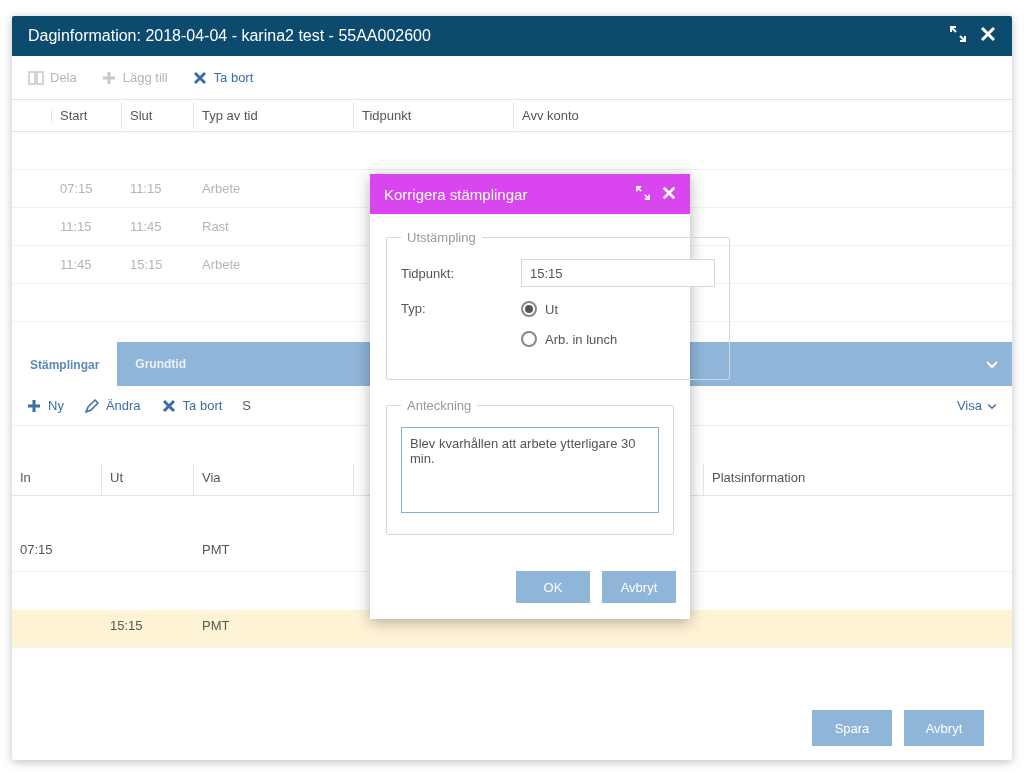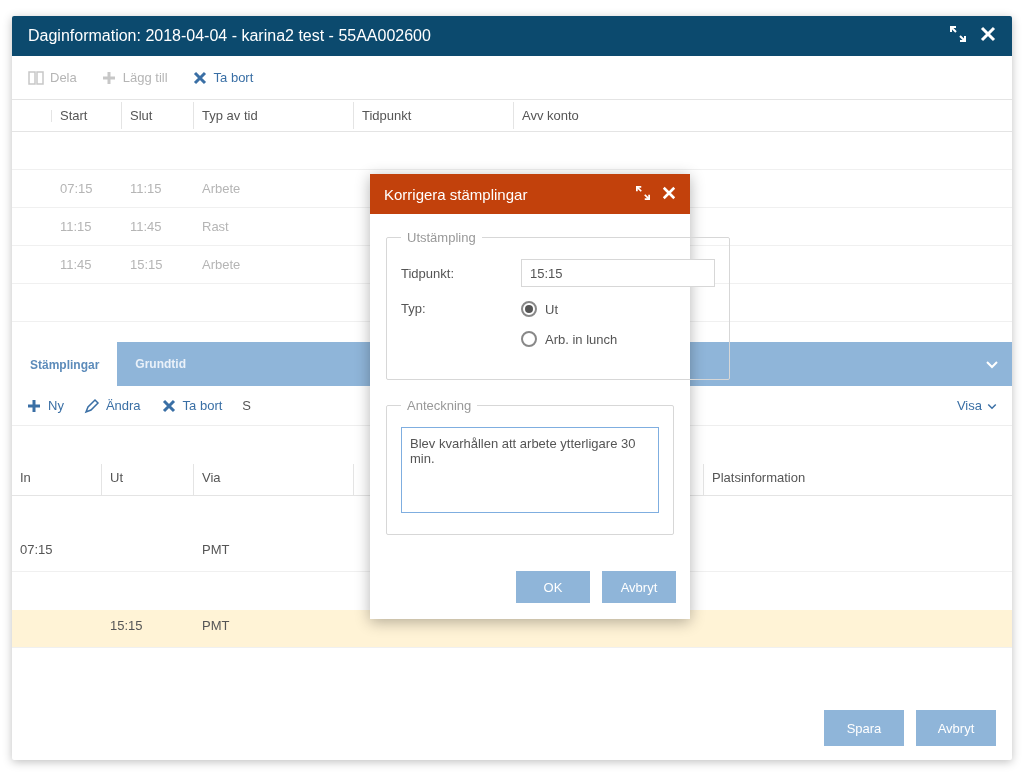--- a/index.html
+++ b/index.html
@@ -104,40 +104,40 @@
   }
   .grid2-head { height: 32px; border-bottom: 1px solid #e4e4e4; }
   .grid2-head > div { padding: 6px 8px; border-right: 1px solid #e4e4e4; font-size:13px; }
   .grid2-head > div:last-child { border-right:none; }
   .grid2-row { height: 38px; border-bottom: 1px solid #f0f0f0; }
   .grid2-row > div { padding: 8px 8px; color:#555; }
   .grid2-row.highlight { background: #fff3d6; }
 
   .footer {
     position: absolute;
-    right: 16px; bottom: 14px;
+    right: 28px; bottom: 14px;
     display:flex; gap:12px;
   }
   .btn {
     min-width: 80px; height: 36px;
     background: #8fb5d9; color:#fff;
     border:none; cursor:pointer;
     font-size:13px;
   }
 
   
   .modal {
     position: absolute;
     left: 358px; top: 158px;
     width: 320px;
     background: #fff;
     box-shadow: 0 3px 14px rgba(0,0,0,0.3);
   }
   .modal-title {
-    height: 40px; background:#c2410c; color:#fff;
+    height: 40px; background:#d946ef; color:#fff;
     display:flex; align-items:center; padding:0 14px;
     font-size: 15px;
   }
   .modal-title .spacer{flex:1;}
   .modal-title svg { fill:#fff; stroke:#fff;}
   .modal-body { padding: 16px 16px 8px; }
   fieldset {
     border: 1px solid #d7d7d7;
     border-radius: 2px;
     padding: 14px 14px 18px;

